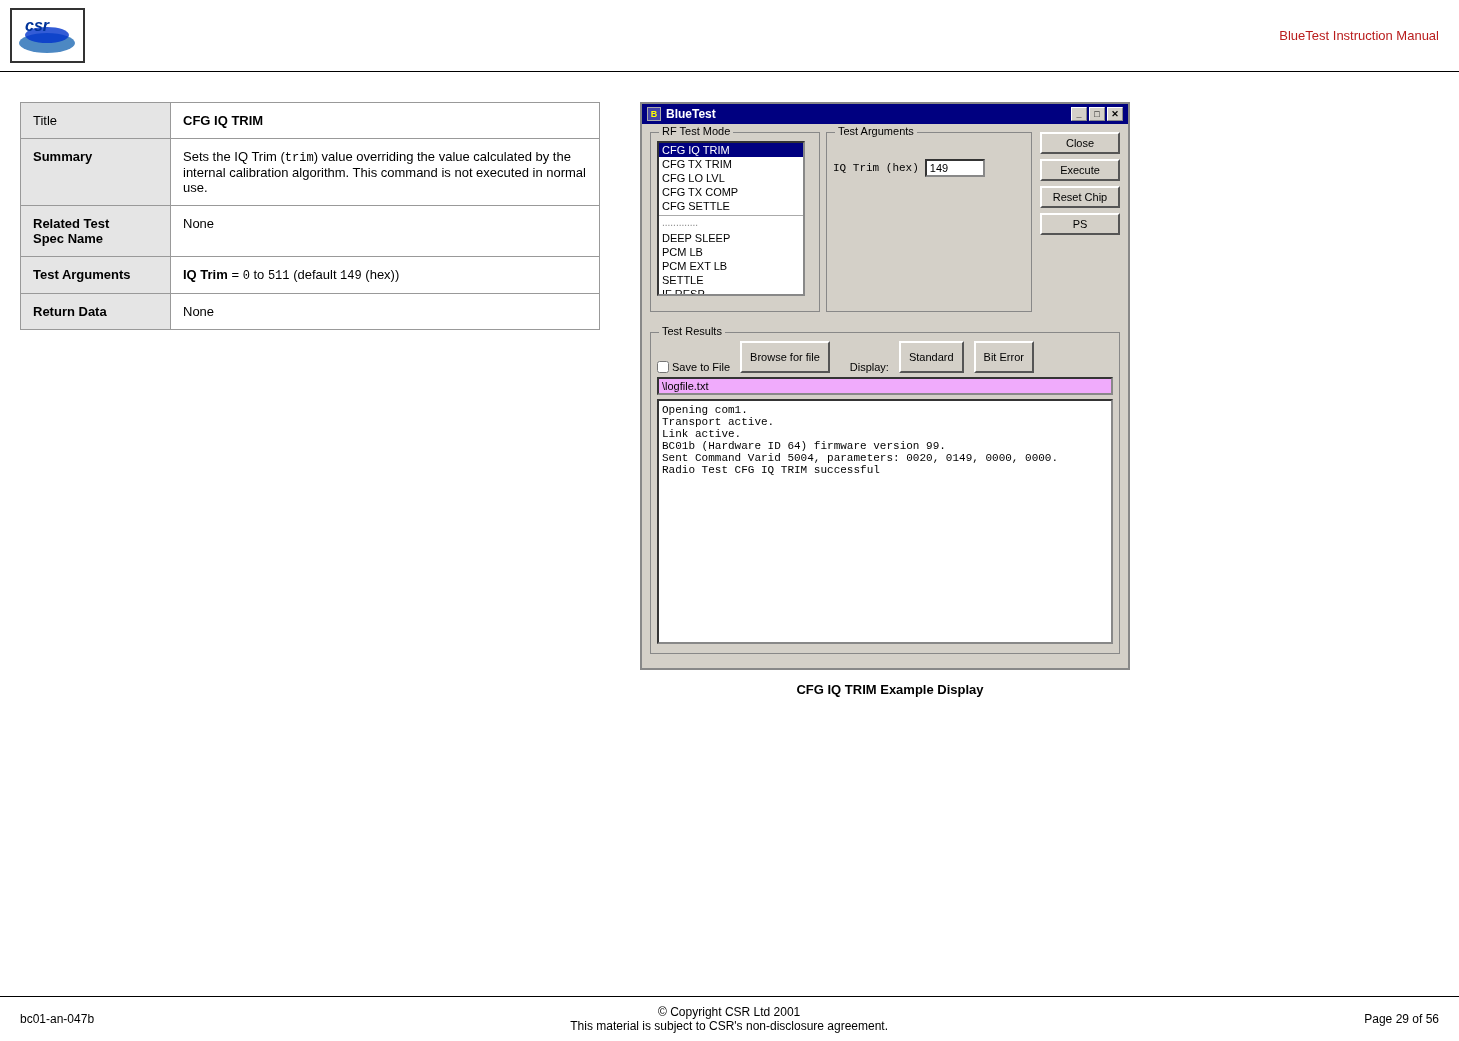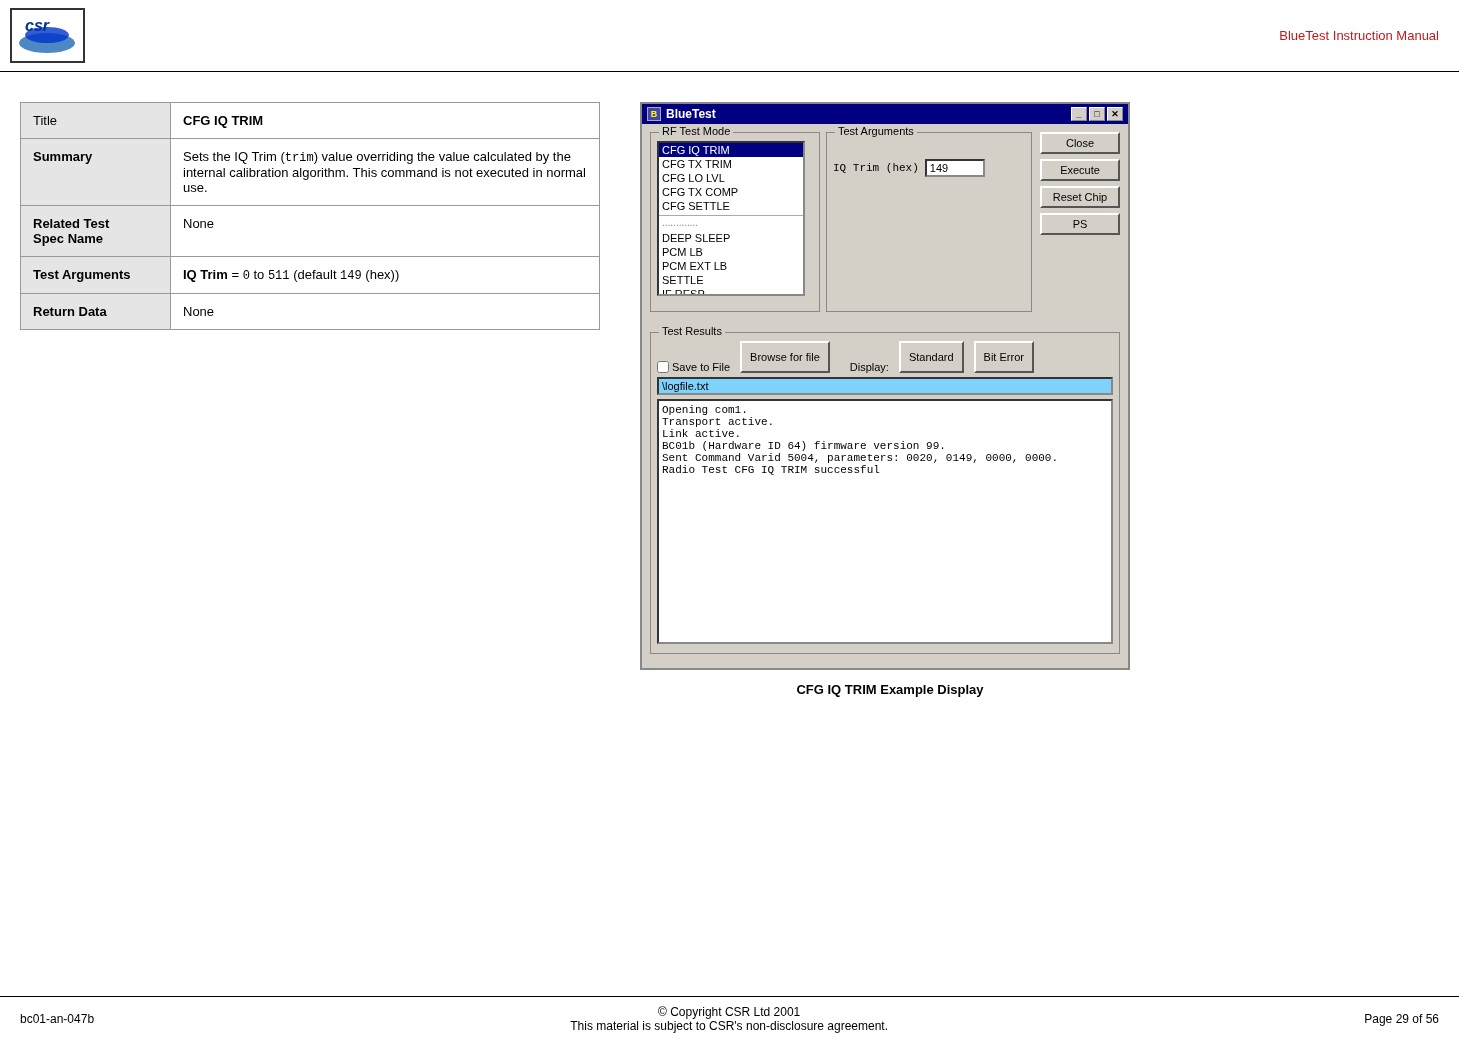--- a/index.html
+++ b/index.html
@@ -259,21 +259,21 @@
       border-left-color: #fff;
       border-bottom-color: #555;
       border-right-color: #555;
       cursor: pointer;
     }
     .filepath-input {
       width: 100%;
       font-size: 11px;
       border: 2px inset #888;
       padding: 1px 3px;
-      background: #7dd3fc;
+      background: #f0abfc;
       margin-bottom: 4px;
     }
     .results-textarea {
       width: 100%;
       height: 245px;
       font-size: 11px;
       font-family: 'Courier New', monospace;
       border: 2px inset #888;
       background: #fff;
       resize: none;

